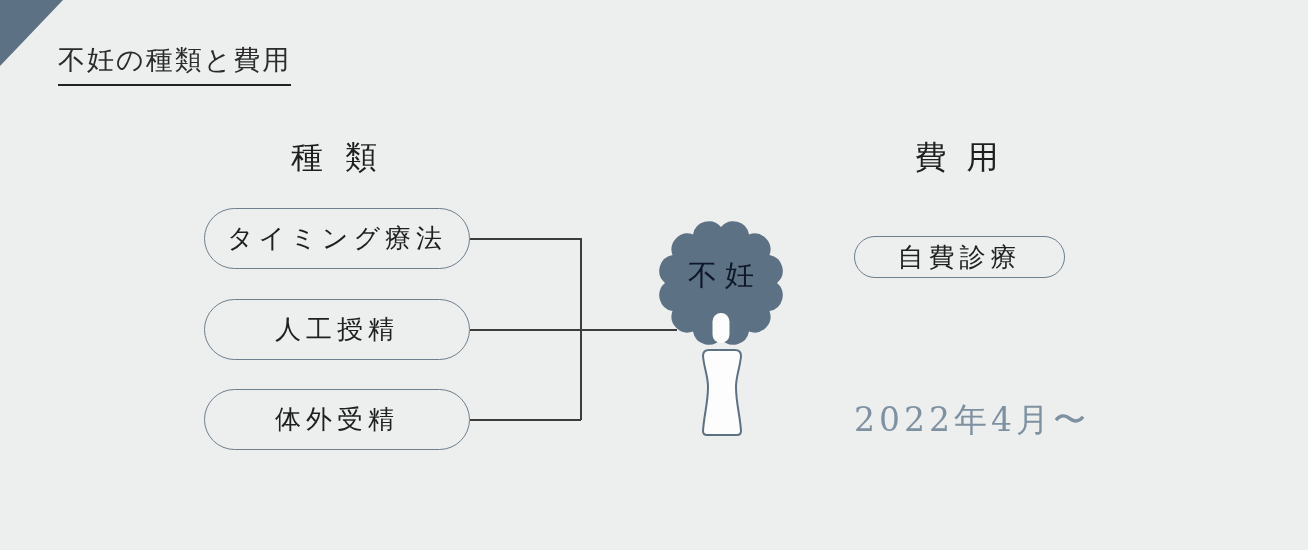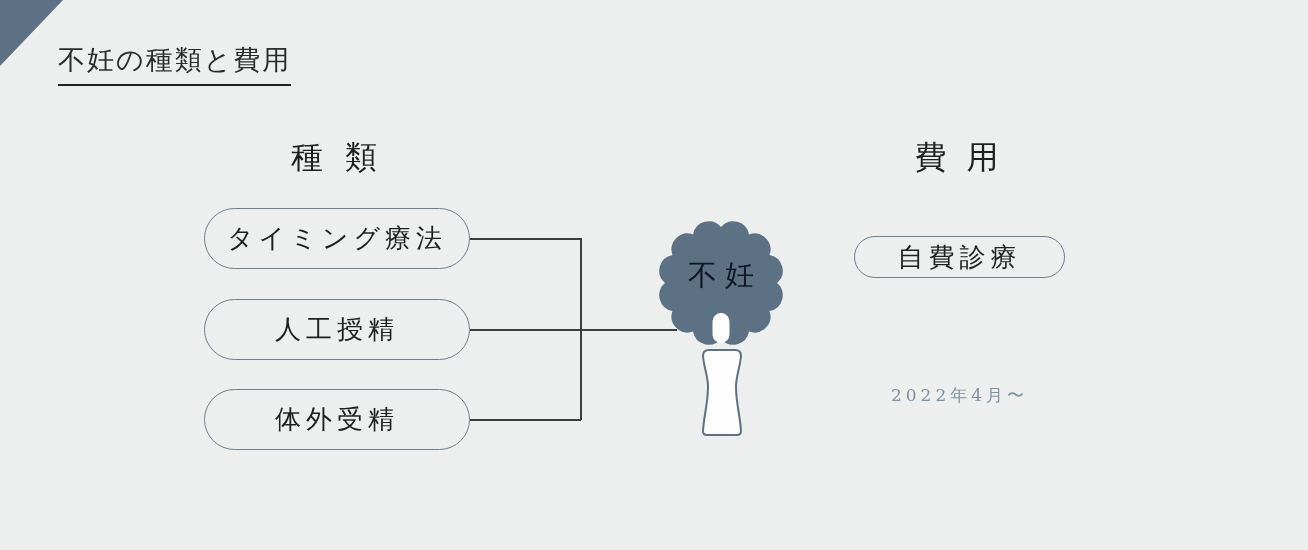--- a/index.html
+++ b/index.html
@@ -106,23 +106,23 @@
   .vase-wrap {
     position: absolute;
     left: 699px; top: 349px;
     width: 46px; height: 89px;
   }
   .vase-wrap svg { display: block; width: 46px; height: 89px; }
   .vase-body { fill: var(--white); stroke: var(--accent_slate); stroke-width: 2; }
 
   .insurance-note {
     position: absolute;
-    left: 854px; top: 384px; width: 211px;
+    left: 854px; top: 398px; width: 211px;
     text-align: center;
-    font-size: 17px;
+    font-size: 33px;
     letter-spacing: 4px;
     color: var(--note_text);
     white-space: nowrap;
   }
 </style>
 </head>
 <body>
 
 <div class="canvas">
 

